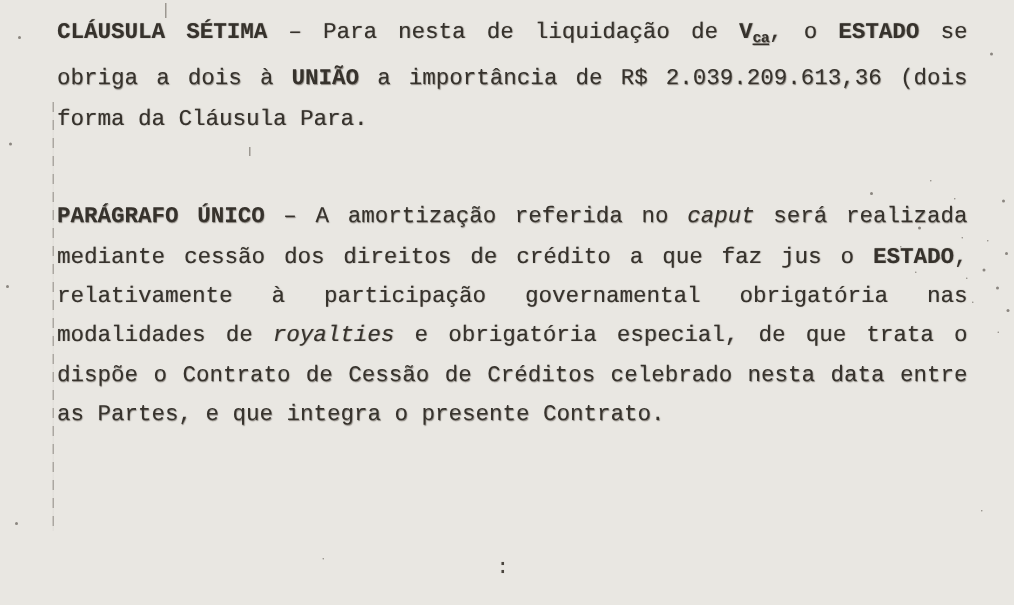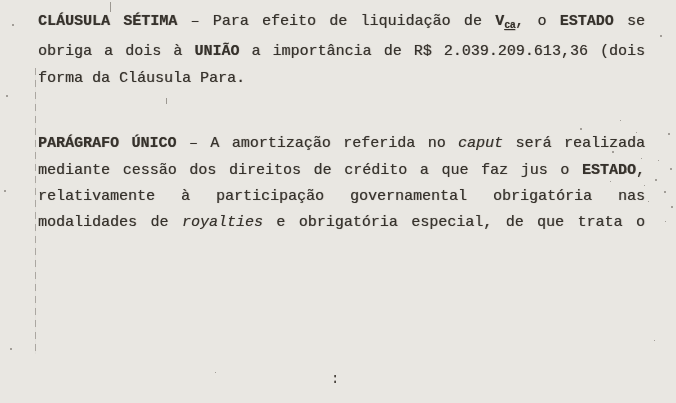--- a/index.html
+++ b/index.html
@@ -36,29 +36,31 @@
   .speck{position:absolute;background:rgba(62,55,47,0.55);border-radius:50%;}
   .tick{position:absolute;background:rgba(62,55,47,0.45);}
 </style>
 </head>
 <body style="background-color: rgb(233, 231, 226);">
 
 <div class="page">
   <div class="crease"></div>
   <div class="doc" style="color: rgb(54, 50, 44);">
       <div class="para">
-        <div class="line j"><span class="seg b">CLÁUSULA SÉTIMA</span><span class="seg"> – Para efeito de liquidação de </span><span class="seg b">V</span><span class="seg b sub">ca</span><span class="seg">, o </span><span class="seg b">ESTADO</span><span class="seg"> se</span></div>
+        <div class="line j"><span class="seg b">CLÁUSULA SÉTIMA</span><span class="seg"> – Para nesta de liquidação de </span><span class="seg b">V</span><span class="seg b sub">ca</span><span class="seg">, o </span><span class="seg b">ESTADO</span><span class="seg"> se</span></div>
         <div class="line j"><span class="seg">obriga a dois à </span><span class="seg b">UNIÃO</span><span class="seg"> a importância de R$ 2.039.209.613,36 (dois</span></div>
         <div class="line"><span class="seg">forma da Cláusula Para.</span></div>
       </div>
       <div class="para">
         <div class="line j"><span class="seg b">PARÁGRAFO ÚNICO</span><span class="seg"> – A amortização referida no </span><span class="seg i">caput</span><span class="seg"> será realizada</span></div>
         <div class="line j"><span class="seg">mediante cessão dos direitos de crédito a que faz jus o </span><span class="seg b">ESTADO</span><span class="seg">,</span></div>
         <div class="line j"><span class="seg">relativamente à participação governamental obrigatória nas</span></div>
         <div class="line j"><span class="seg">modalidades de </span><span class="seg i">royalties</span><span class="seg"> e obrigatória especial, de que trata o</span></div>
+        <div class="line j"><span class="seg">dispõe o Contrato de Cessão de Créditos celebrado nesta data entre</span></div>
+        <div class="line"><span class="seg">as Partes, e que integra o presente Contrato.</span></div>
       </div>
     </div>
   <div class="stray">:</div>
 <div class="speck" style="left: 12px; top: 24px; width: 2px; height: 2px;"></div>
     <div class="speck" style="left: 6px; top: 95px; width: 2px; height: 2px;"></div>
     <div class="speck" style="left: 4px; top: 190px; width: 2px; height: 2px;"></div>
     <div class="speck" style="left: 10px; top: 348px; width: 2px; height: 2px;"></div>
     <div class="speck" style="left: 70px; top: 137px; width: 1px; height: 1px;"></div>
     <div class="speck" style="left: 215px; top: 372px; width: 1px; height: 1px;"></div>
     <div class="speck" style="left: 580px; top: 128px; width: 2px; height: 2px;"></div>

